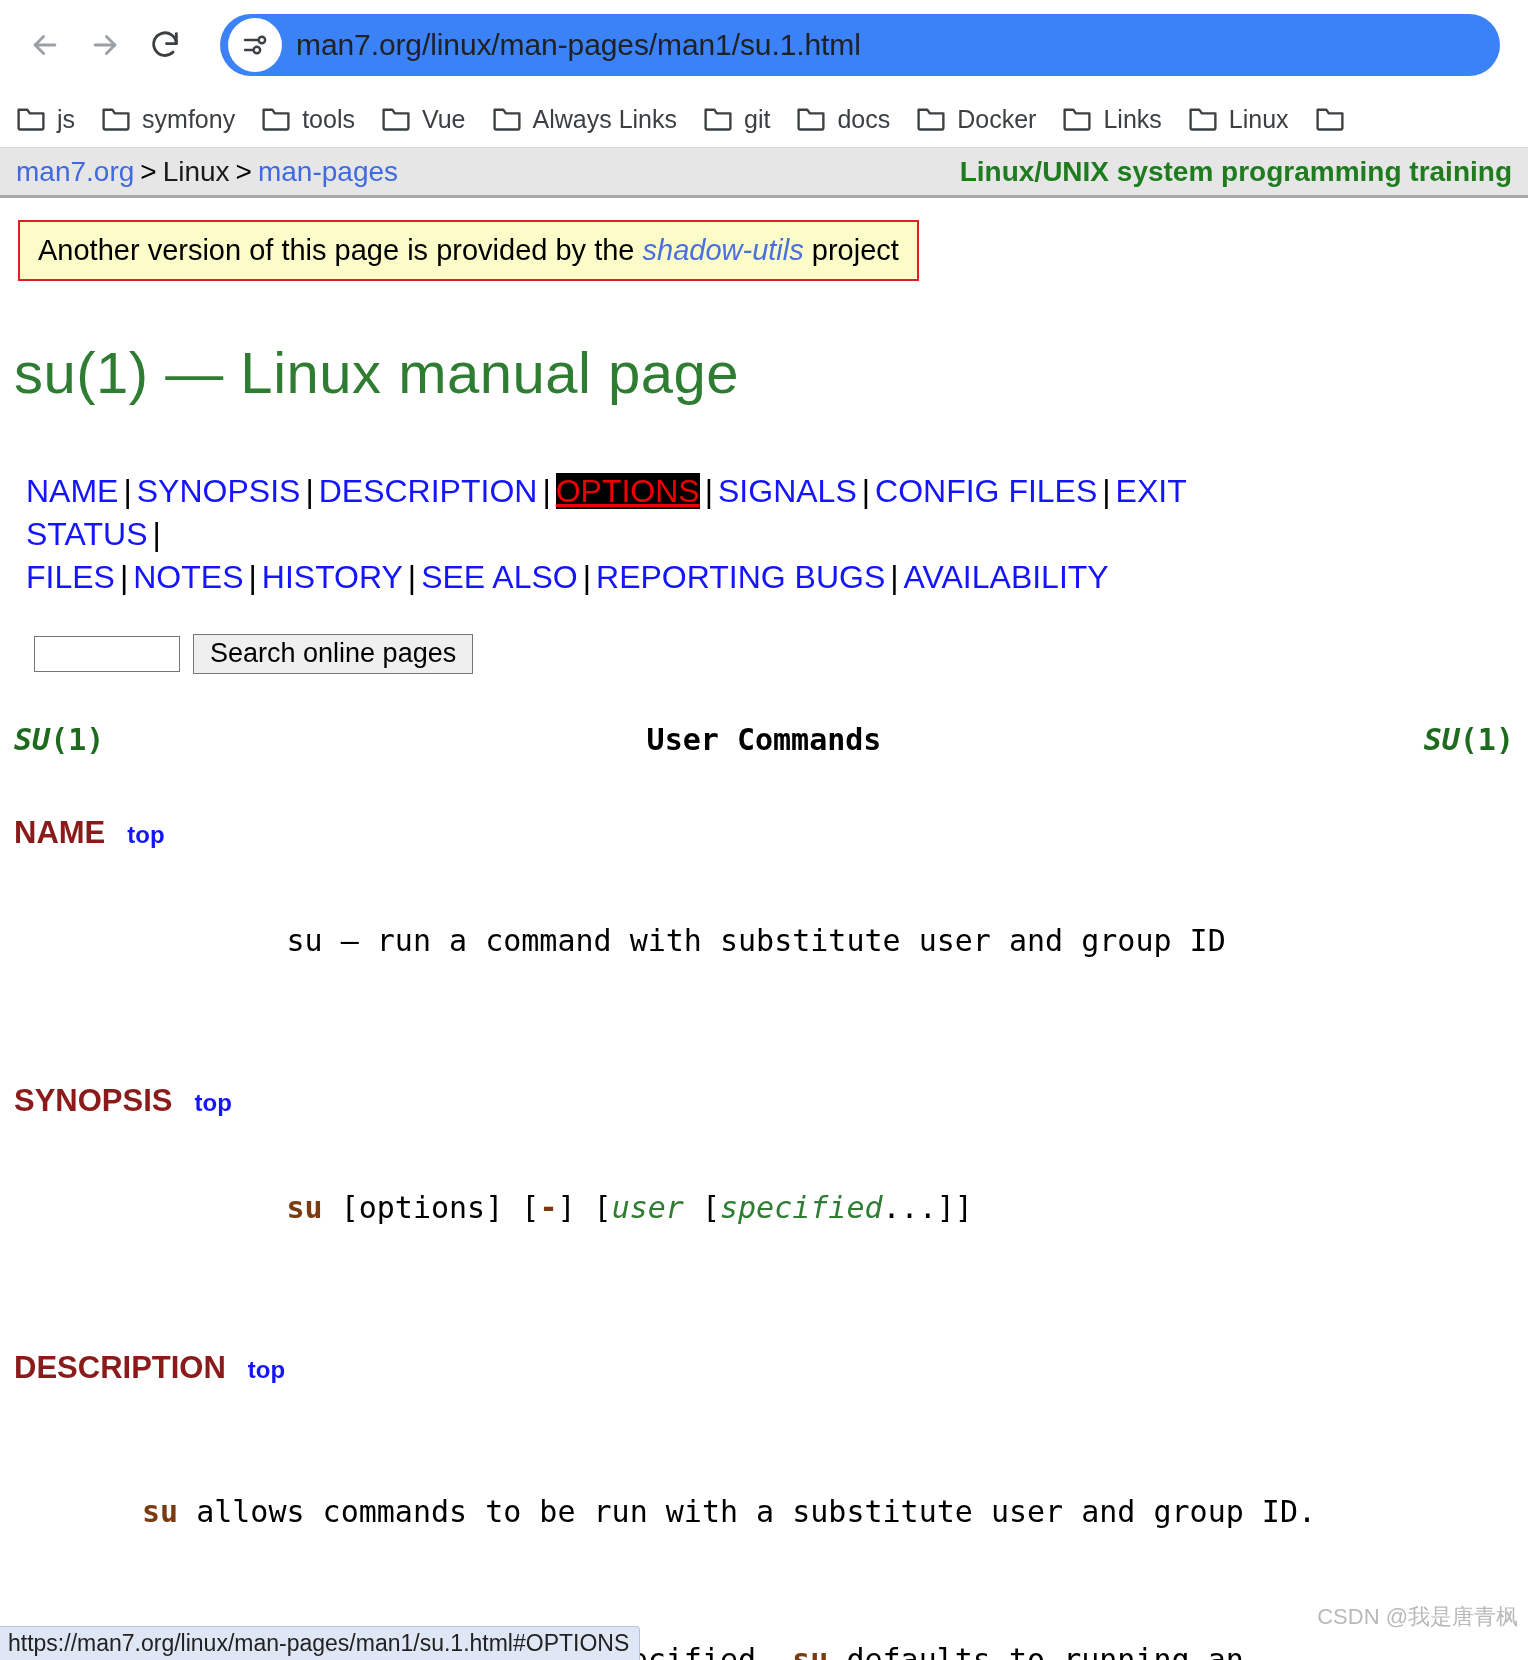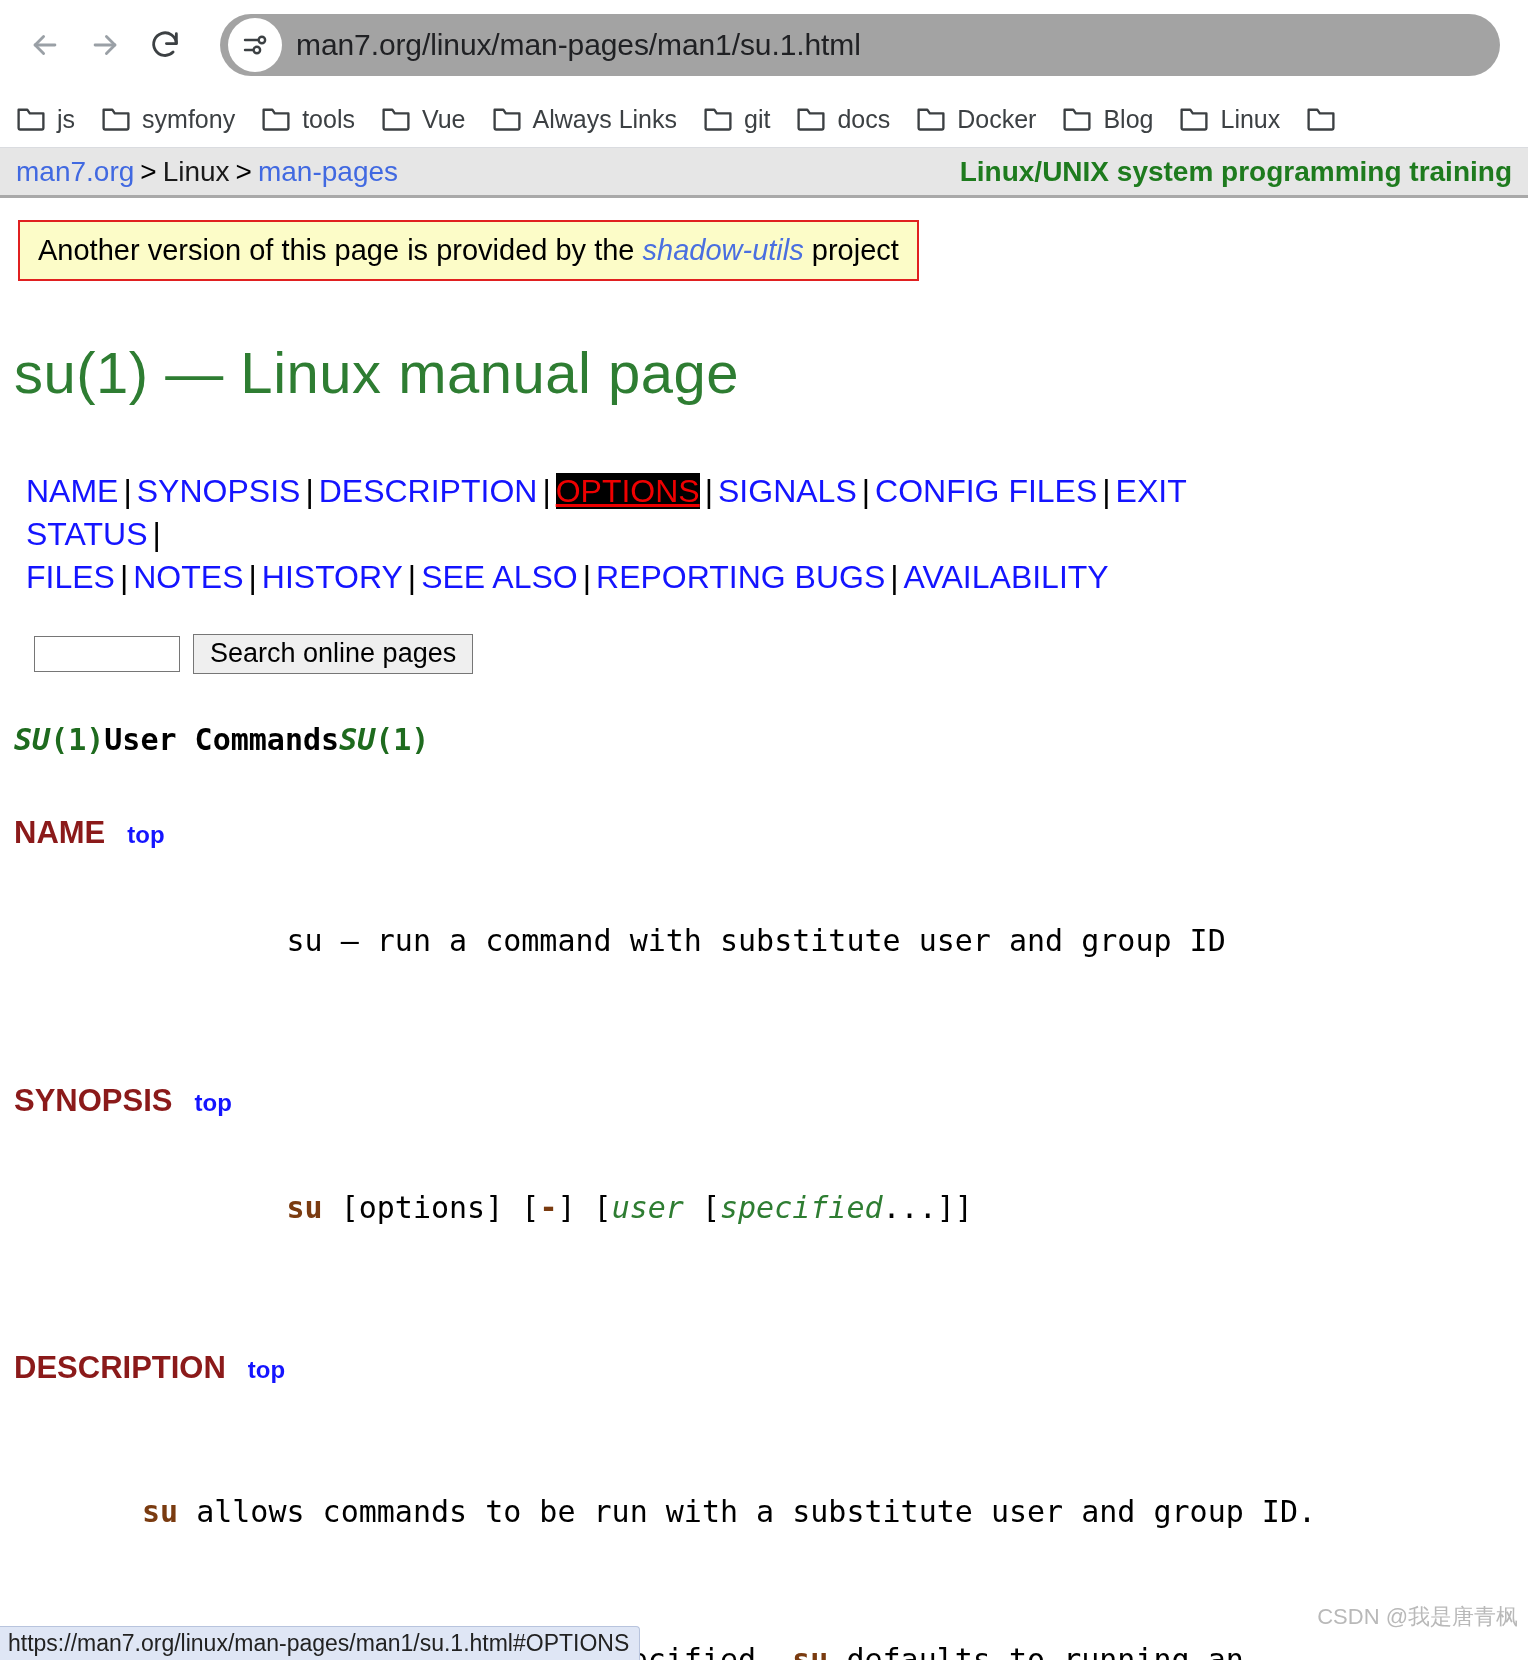--- a/index.html
+++ b/index.html
@@ -34,21 +34,21 @@
   }
   .nav-btn svg { display: block; }
   .arrow-back, .arrow-fwd { stroke: #9aa0a6; }
   .reload { stroke: #3c4043; }
 
   .omnibox {
     flex: 1;
     height: 62px;
     margin-left: 22px;
     margin-right: 10px;
-    background: #a3a3a3;
+    background: #3b82f6;
     border-radius: 32px;
     display: flex;
     align-items: center;
     padding: 0 10px 0 8px;
   }
   .omni-icon-wrap {
     width: 54px; height: 54px;
     border-radius: 50%;
     background: #ffffff;
     display: flex; align-items: center; justify-content: center;
@@ -186,20 +186,21 @@
   
   .man {
     margin-top: 48px;
     font-family: "DejaVu Sans Mono", "Liberation Mono", monospace;
     font-size: 30px;
     color: #000;
     line-height: 1.22;
   }
   .manhead {
     display: flex;
+    justify-content: space-between;
     padding: 0 14px;
     margin-bottom: 56px;
   }
   .manhead .side {
     color: #1e6b1e;
     font-weight: bold;
   }
   .manhead .side i { font-style: italic; }
   .manhead .center { font-weight: bold; color: #000; }
 
@@ -343,21 +344,21 @@
     <div class="bm">
       <svg class="folder-icon" width="30" height="26" viewBox="0 0 24 21" fill="none" stroke="#3c4043" stroke-width="1.9">
           <path d="M2 18V3h7l2 3h11v12a1 1 0 0 1-1 1H3a1 1 0 0 1-1-1z" stroke-linejoin="round"></path>
         </svg>
       <span class="bm-label">Docker</span>
     </div>
     <div class="bm">
       <svg class="folder-icon" width="30" height="26" viewBox="0 0 24 21" fill="none" stroke="#3c4043" stroke-width="1.9">
           <path d="M2 18V3h7l2 3h11v12a1 1 0 0 1-1 1H3a1 1 0 0 1-1-1z" stroke-linejoin="round"></path>
         </svg>
-      <span class="bm-label">Blog</span>
+      <span class="bm-label">Links</span>
     </div>
     <div class="bm">
       <svg class="folder-icon" width="30" height="26" viewBox="0 0 24 21" fill="none" stroke="#3c4043" stroke-width="1.9">
           <path d="M2 18V3h7l2 3h11v12a1 1 0 0 1-1 1H3a1 1 0 0 1-1-1z" stroke-linejoin="round"></path>
         </svg>
       <span class="bm-label">Linux</span>
     </div>
     <div class="bm">
       <svg class="folder-icon" width="30" height="26" viewBox="0 0 24 21" fill="none" stroke="#3c4043" stroke-width="1.9">
           <path d="M2 18V3h7l2 3h11v12a1 1 0 0 1-1 1H3a1 1 0 0 1-1-1z" stroke-linejoin="round"></path>

